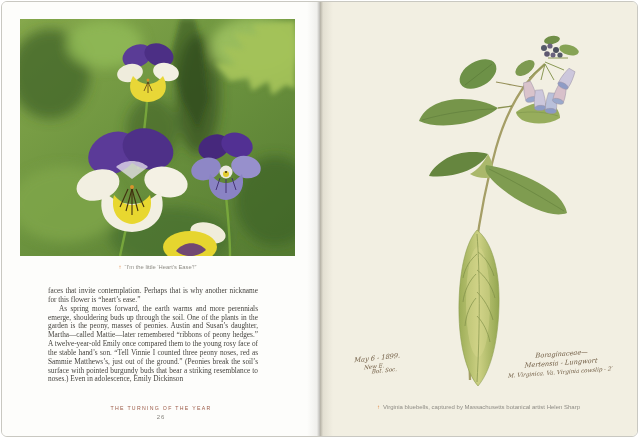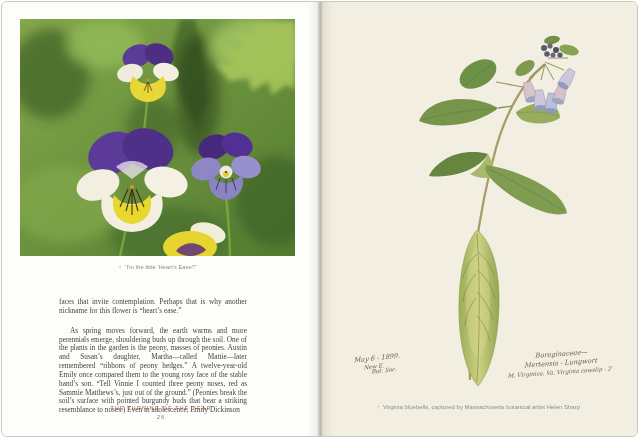--- a/index.html
+++ b/index.html
@@ -27,21 +27,21 @@
     position:absolute;display:flex;align-items:center;justify-content:center;gap:3px;
     color:#8e8c85;font-family:"Liberation Sans", sans-serif;
   }
   .caption-left{left:18px;width:275px;top:262px;font-size:5.8px;}
   .caption-right{left:0;width:100%;top:402px;font-size:6px;}
   .caption-marker{color:#e0823c;font-size:6px;line-height:1;}
   .bodytext{
     position:absolute;left:46px;top:285px;width:210px;
     color:#46443f;font-size:7.3px;line-height:8.85px;text-align:justify;
   }
-  .bodytext p{margin:11px;}
+  .bodytext p{margin:0;}
   .bodytext p.indent{text-indent:11px;}
   .footer{position:absolute;left:0;width:318px;top:403px;text-align:center;}
   .running-head{
     font-family:"Liberation Sans", sans-serif;font-size:5.2px;letter-spacing:1.3px;
     color:#9b5a47;text-transform:uppercase;
   }
   .page-num{
     margin-top:3px;font-family:"Liberation Sans", sans-serif;font-size:6px;
     letter-spacing:1px;color:#85837c;
   }

